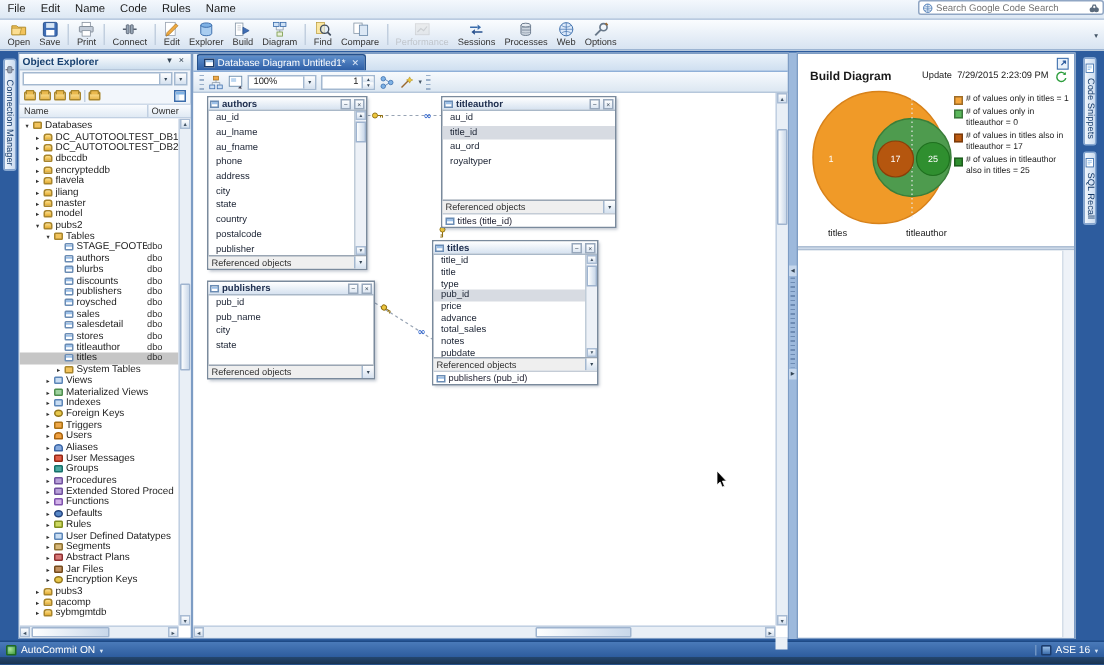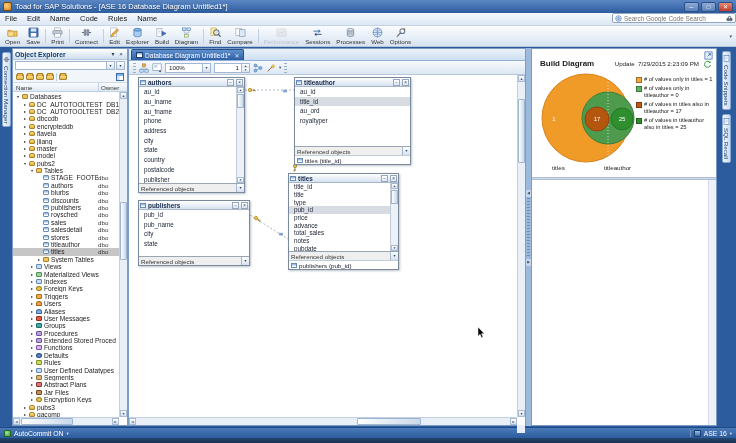--- a/index.html
+++ b/index.html
@@ -165,29 +165,20 @@
   .st-dd{font-size:4.4px;color:#d8e6f6}
   .st-right{margin-left:auto;display:flex;align-items:center;gap:3px}
   .st-sep{width:1px;height:7px;background:#6f94c4}
   .bottom-frame{height:5px;flex:none;background:linear-gradient(#24466f,#18324f)}
 </style>
 </head>
 <body>
 
 <div class="app">
 
-  <div class="titlebar">
-    <span class="app-icon"></span>
-    <span class="title-text">Toad for SAP Solutions - [ASE 16 Database Diagram Untitled1*]</span>
-    <span class="winbtns">
-      <span class="winbtn">─</span>
-      <span class="winbtn">□</span>
-      <span class="winbtn close">✕</span>
-    </span>
-  </div>
 
   <div class="menubar">
     <span id="menus" style="display: flex;">
         <span class="menu-item">File</span>
         <span class="menu-item">Edit</span>
         <span class="menu-item">Name</span>
         <span class="menu-item">Code</span>
         <span class="menu-item">Rules</span>
         <span class="menu-item">Name</span>
       </span>

